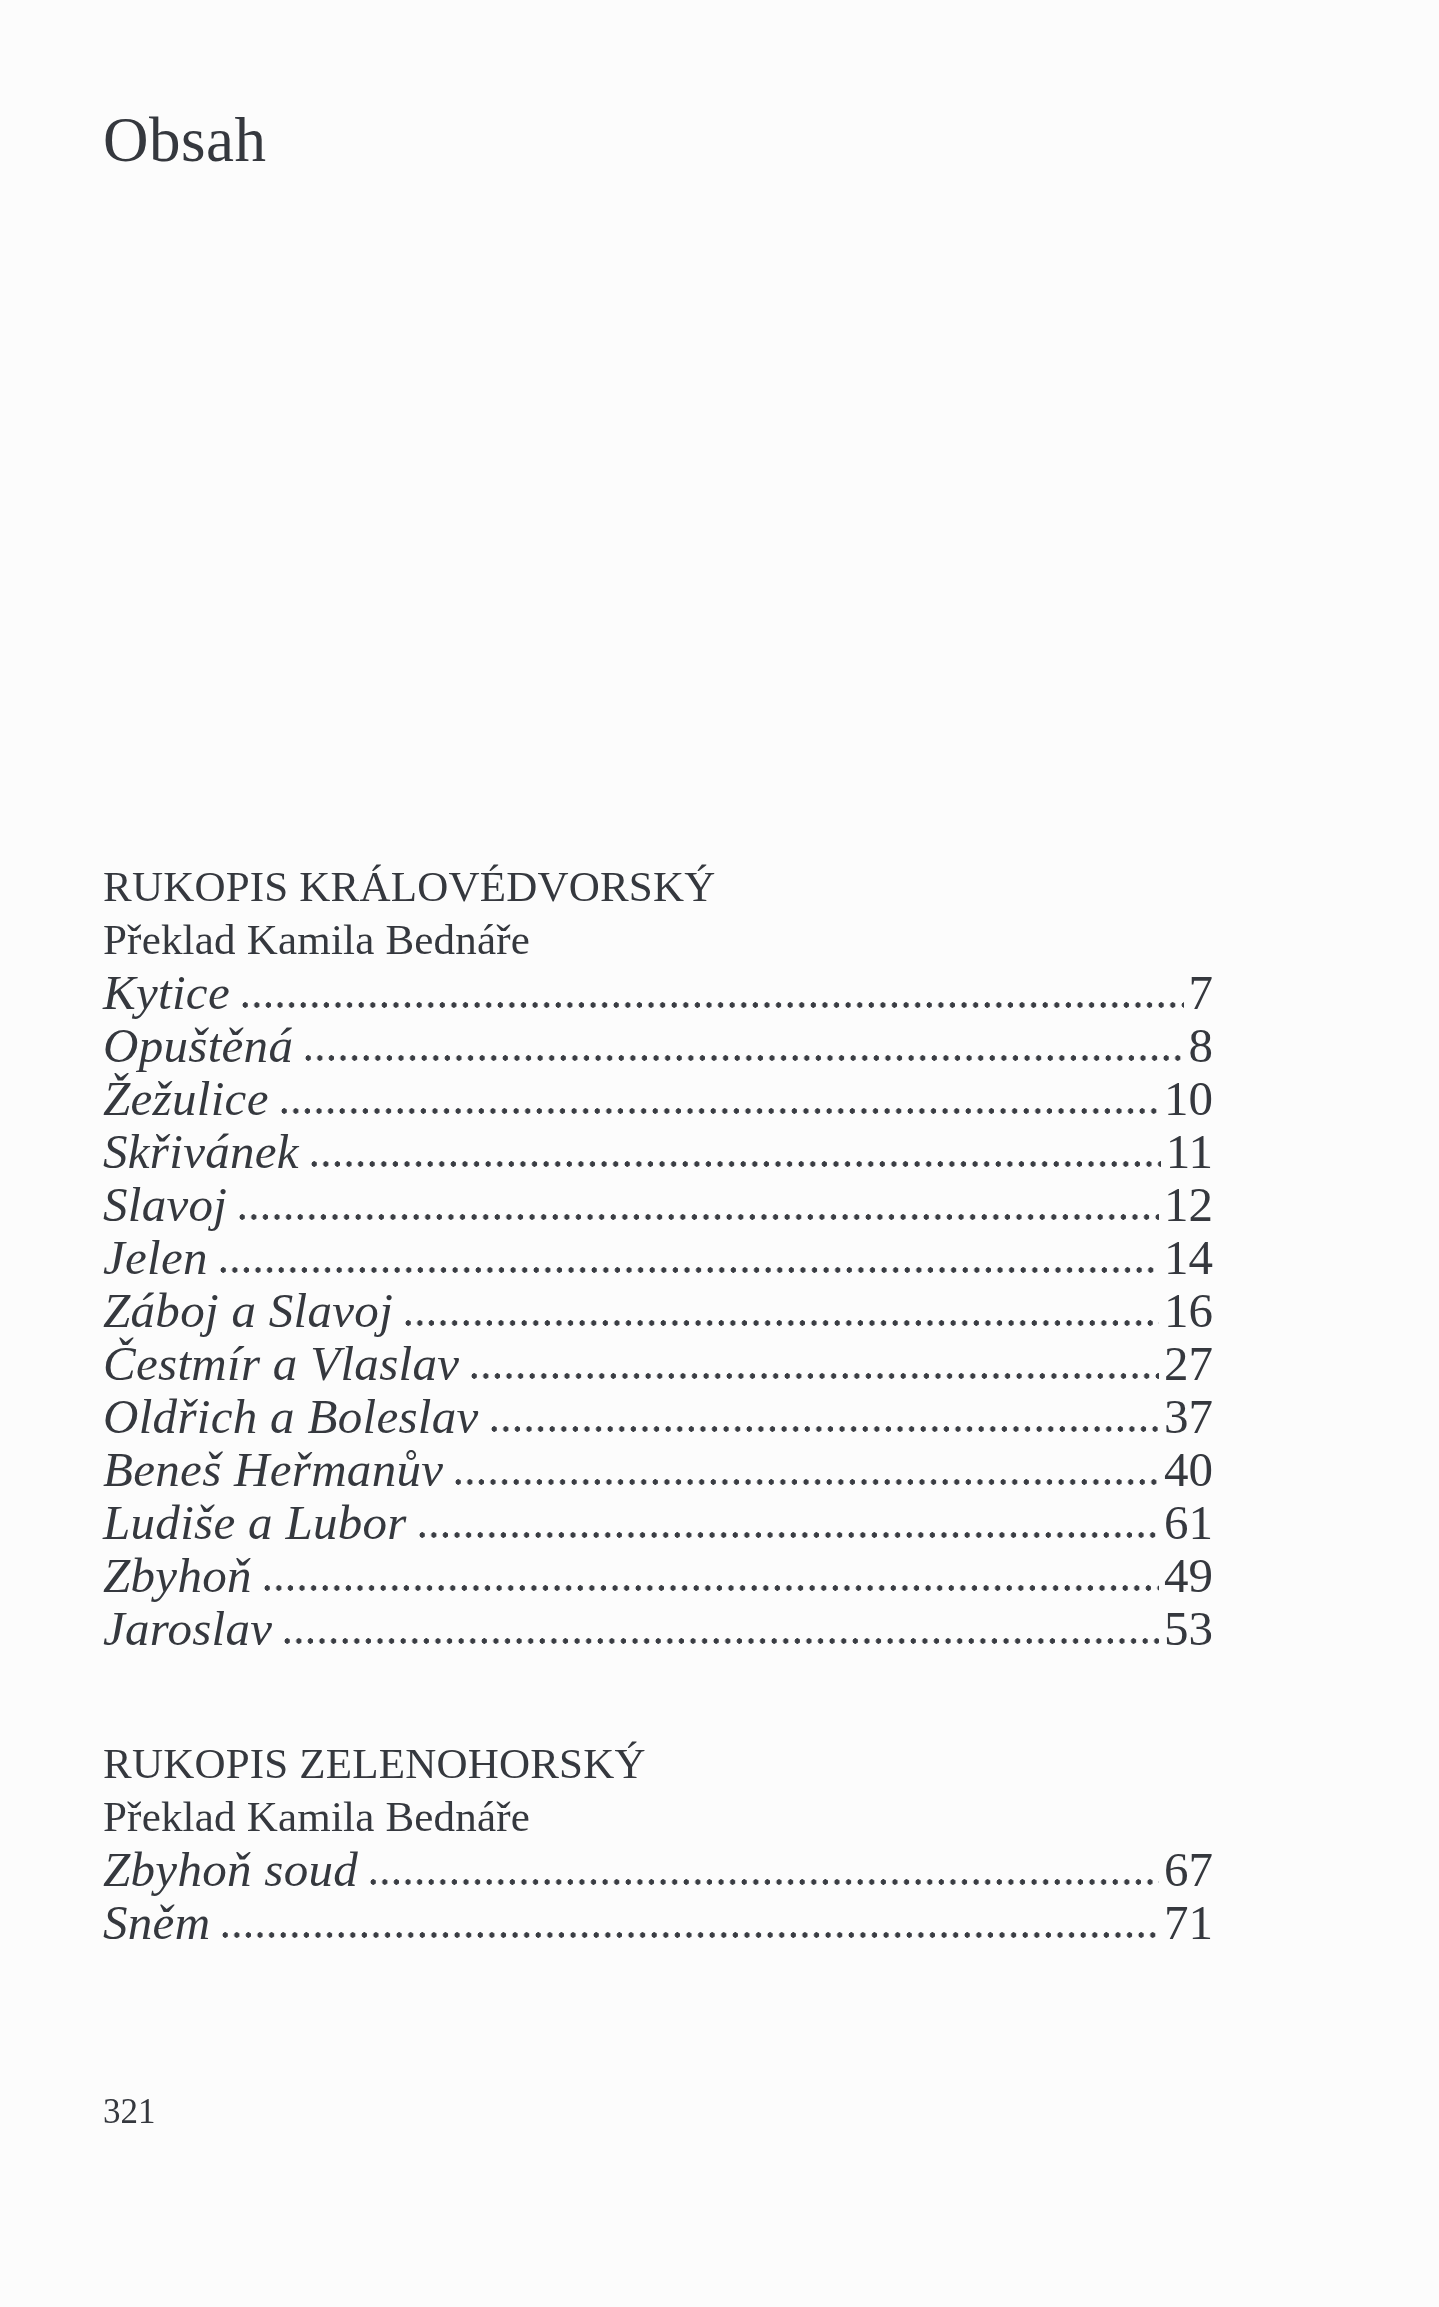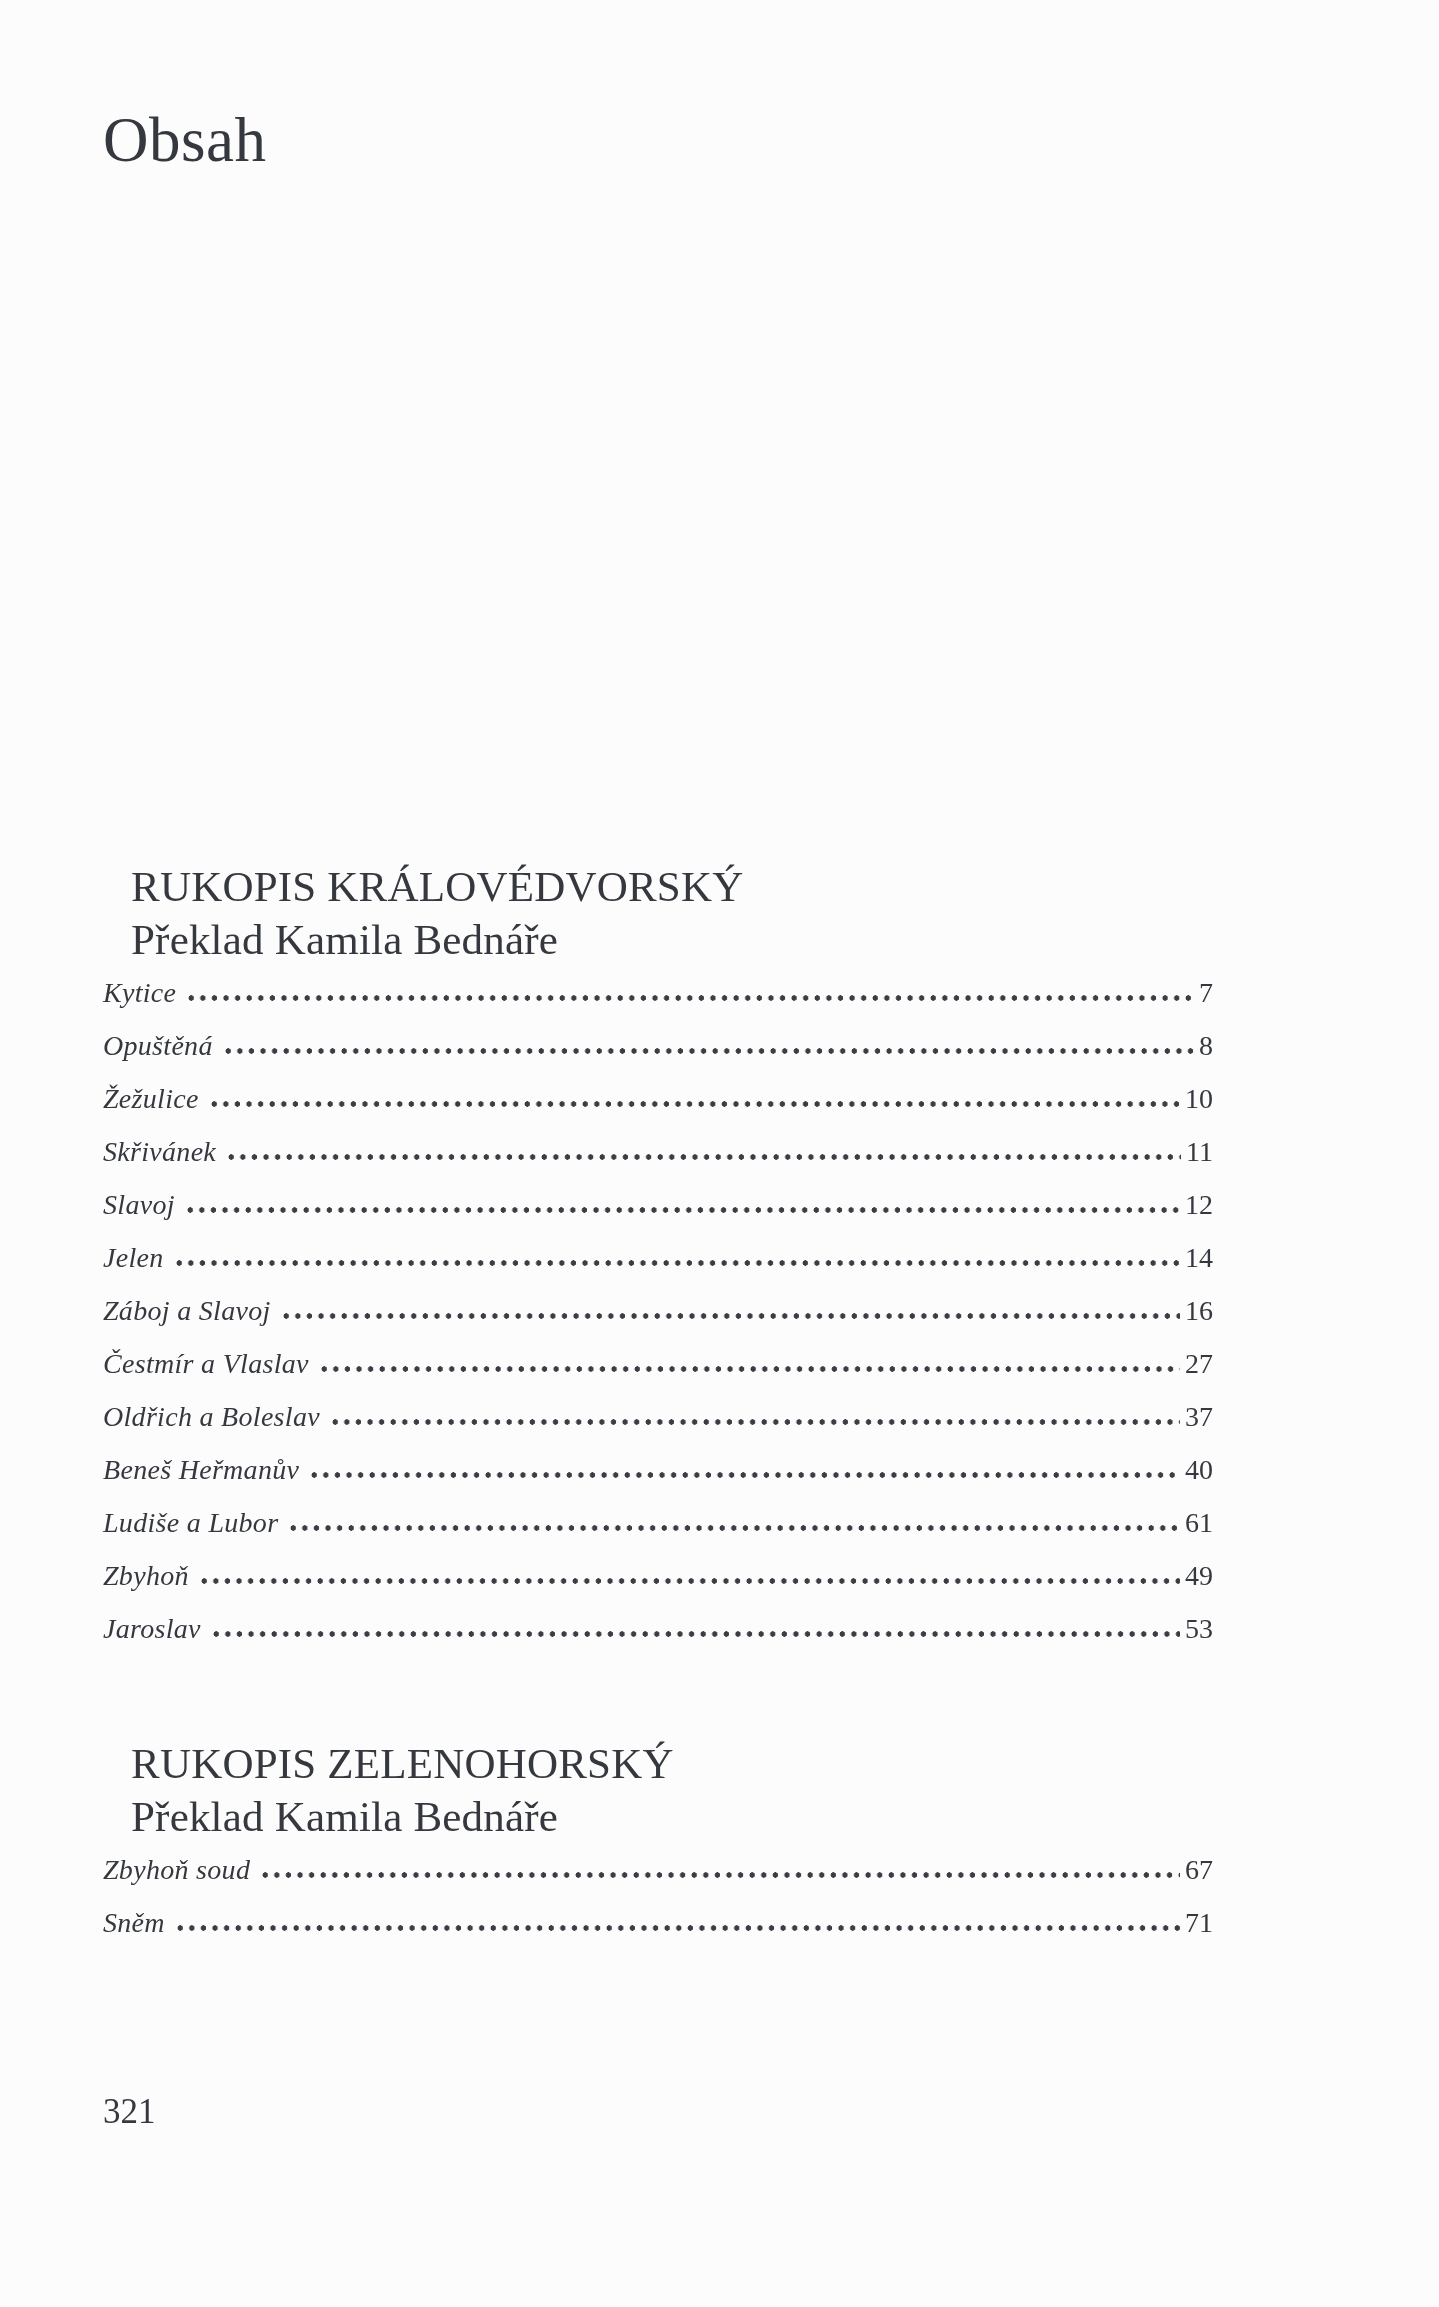--- a/index.html
+++ b/index.html
@@ -29,27 +29,26 @@
     left: 103px;
     top: 860px;
     width: 1110px;
   }
   .sec-heading,
   .sec-subheading {
     font-size: 43px;
     line-height: 53px;
     white-space: nowrap;
     letter-spacing: 0.2px;
-    margin-left: 28px;
   }
   .toc-row {
     display: flex;
     align-items: baseline;
     height: 53px;
-    font-size: 28px;
+    font-size: 49px;
     line-height: 53px;
     font-family: Liberation Serif, serif;
   }
   .toc-title {
     font-style: italic;
     white-space: nowrap;
     letter-spacing: 0.3px;
   }
   .leader {
     flex: 1 1 auto;

